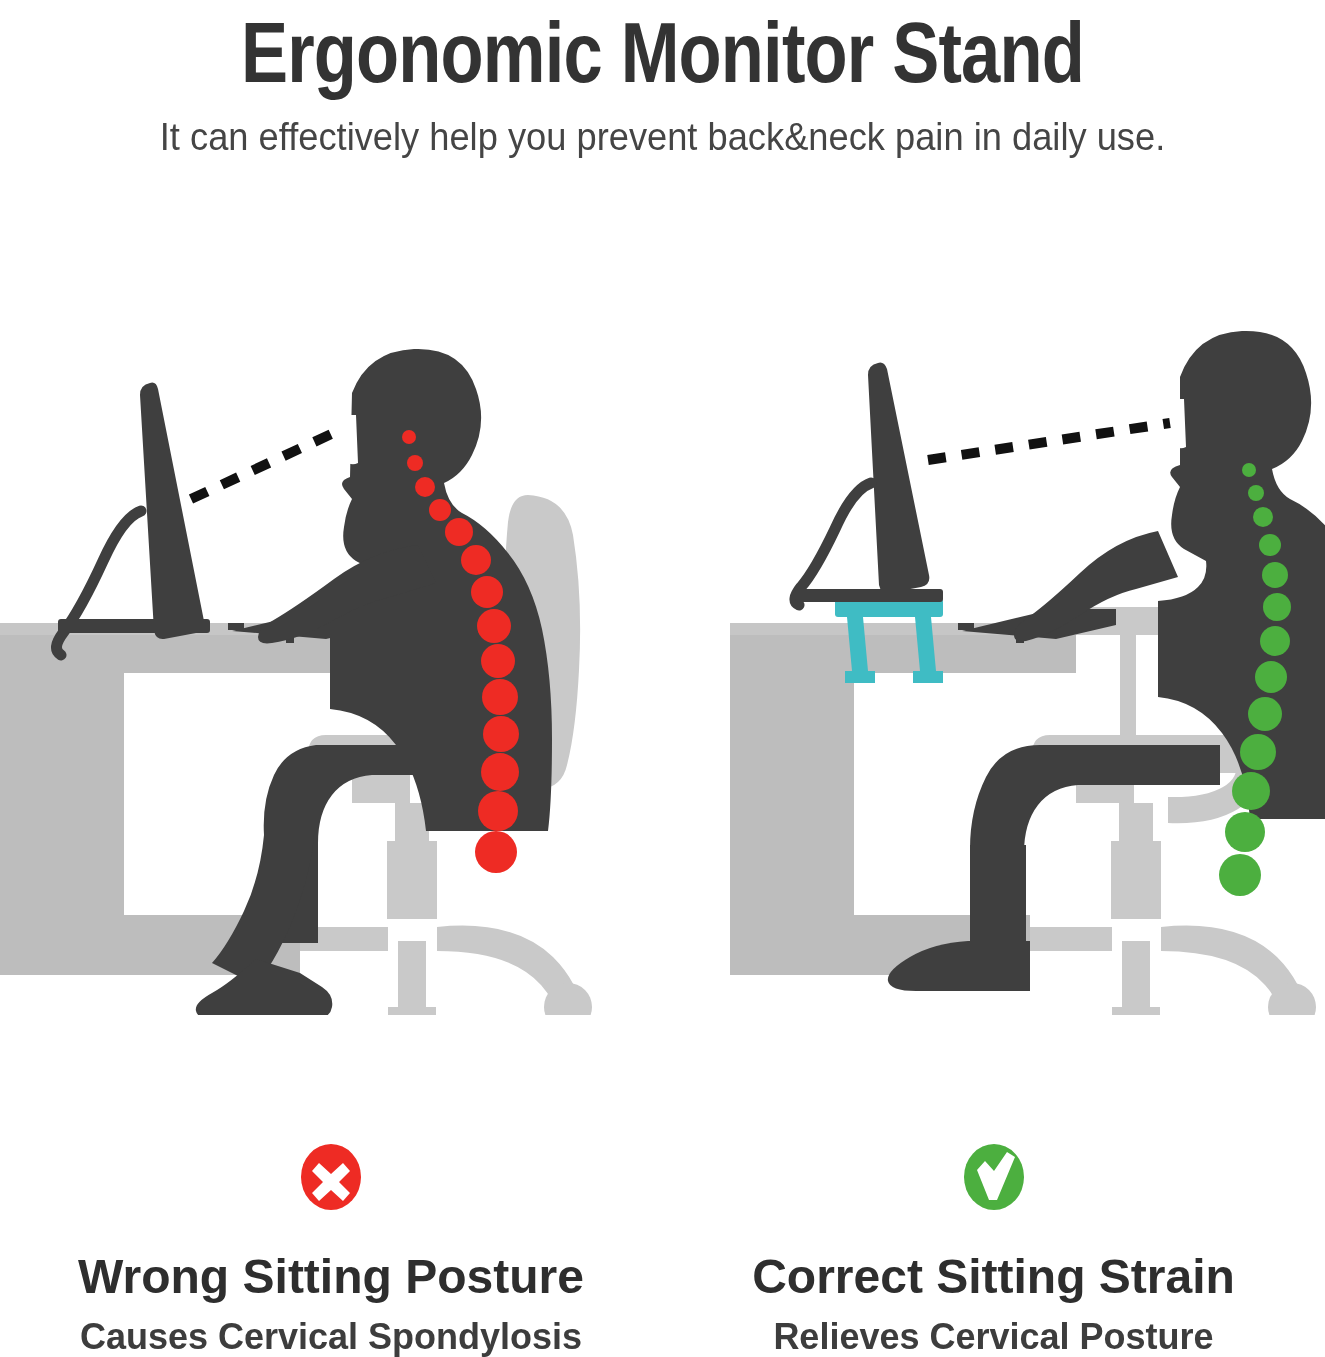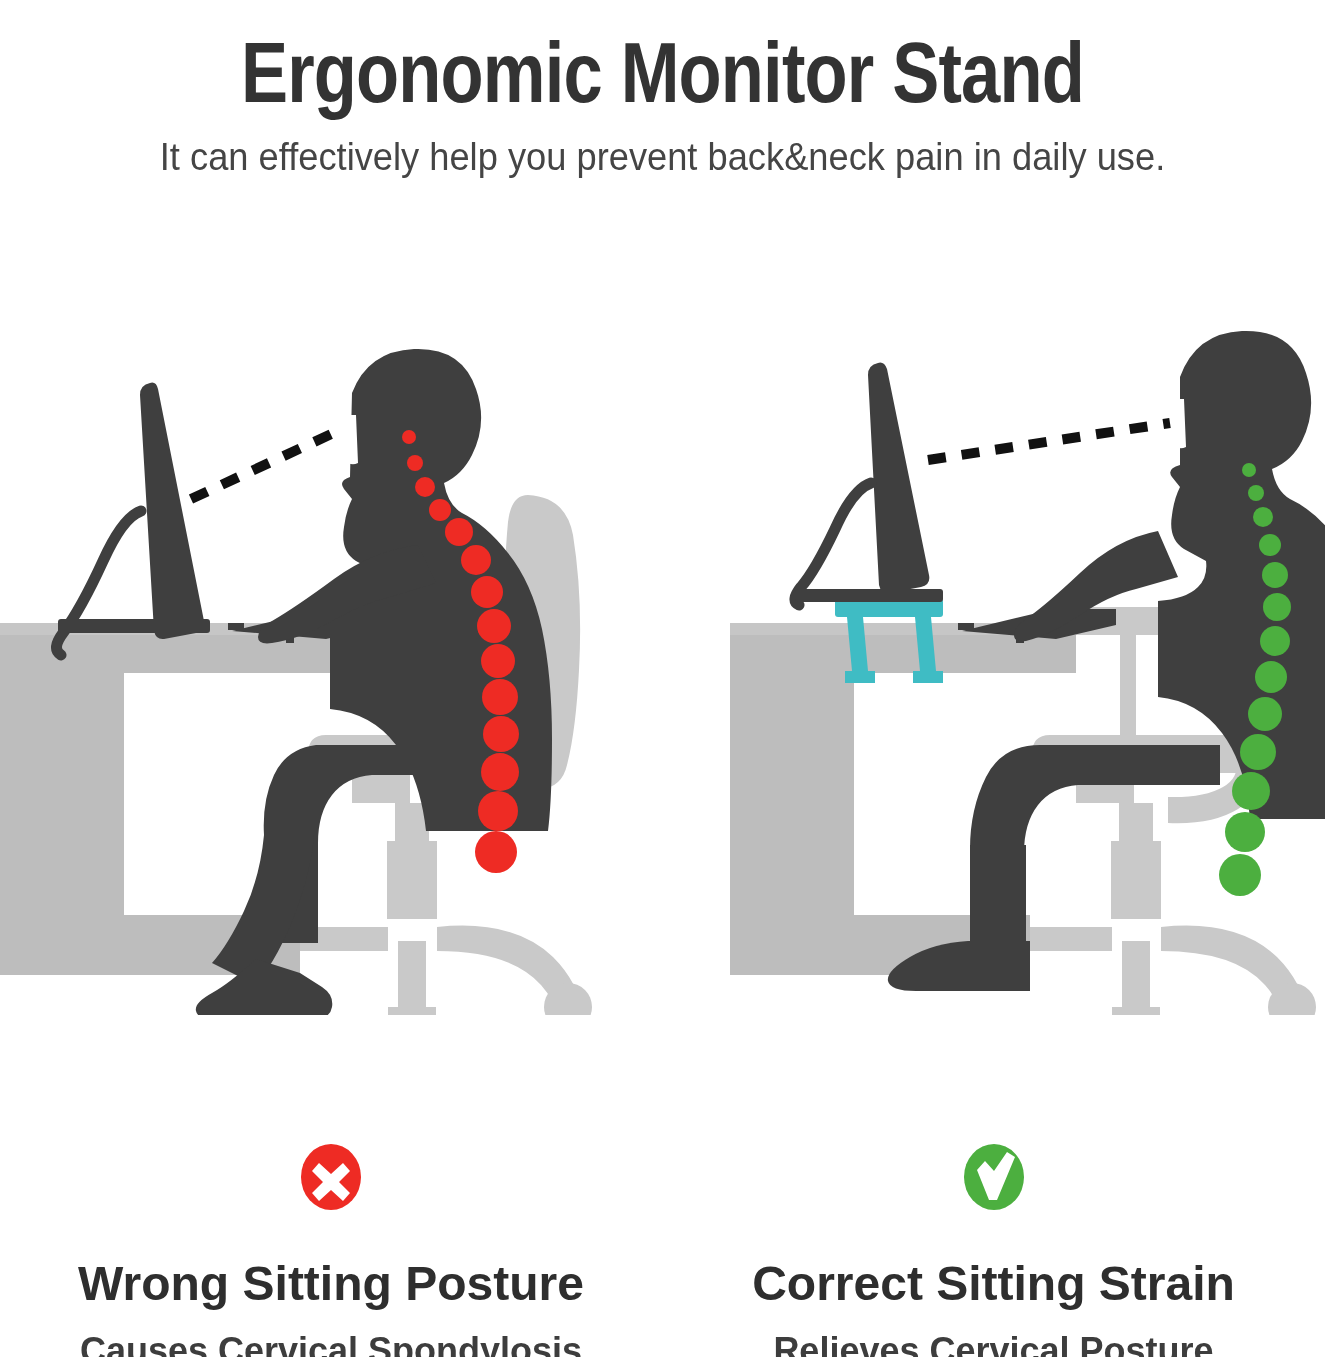--- a/index.html
+++ b/index.html
@@ -21,21 +21,20 @@
     height: 1357px;
     background: #ffffff;
   }
   
   .header {
     position: absolute;
     top: 0;
     left: 0;
     width: 1325px;
     text-align: center;
-    margin-top: 20px;
   }
   .title {
     margin: 0;
     padding-top: 4px;
     font-family: "Liberation Sans Narrow", "Liberation Sans", sans-serif;
     font-size: 86px;
     line-height: 96px;
     font-weight: 700;
     letter-spacing: -1px;
     color: #333333;
@@ -80,21 +79,21 @@
     text-align: center;
   }
   .caption-col.right { width: 663px; }
   .badge {
     width: 62px;
     height: 68px;
     margin: 18px auto 0 auto;
     display: block;
   }
   .caption-title {
-    margin: 11px;
+    margin: 4px;
     padding-top: 34px;
     font-size: 48px;
     line-height: 56px;
     font-weight: 700;
     color: #2e2e2e;
     white-space: nowrap;
   }
   .caption-sub {
     margin: 0;
     padding-top: 6px;

